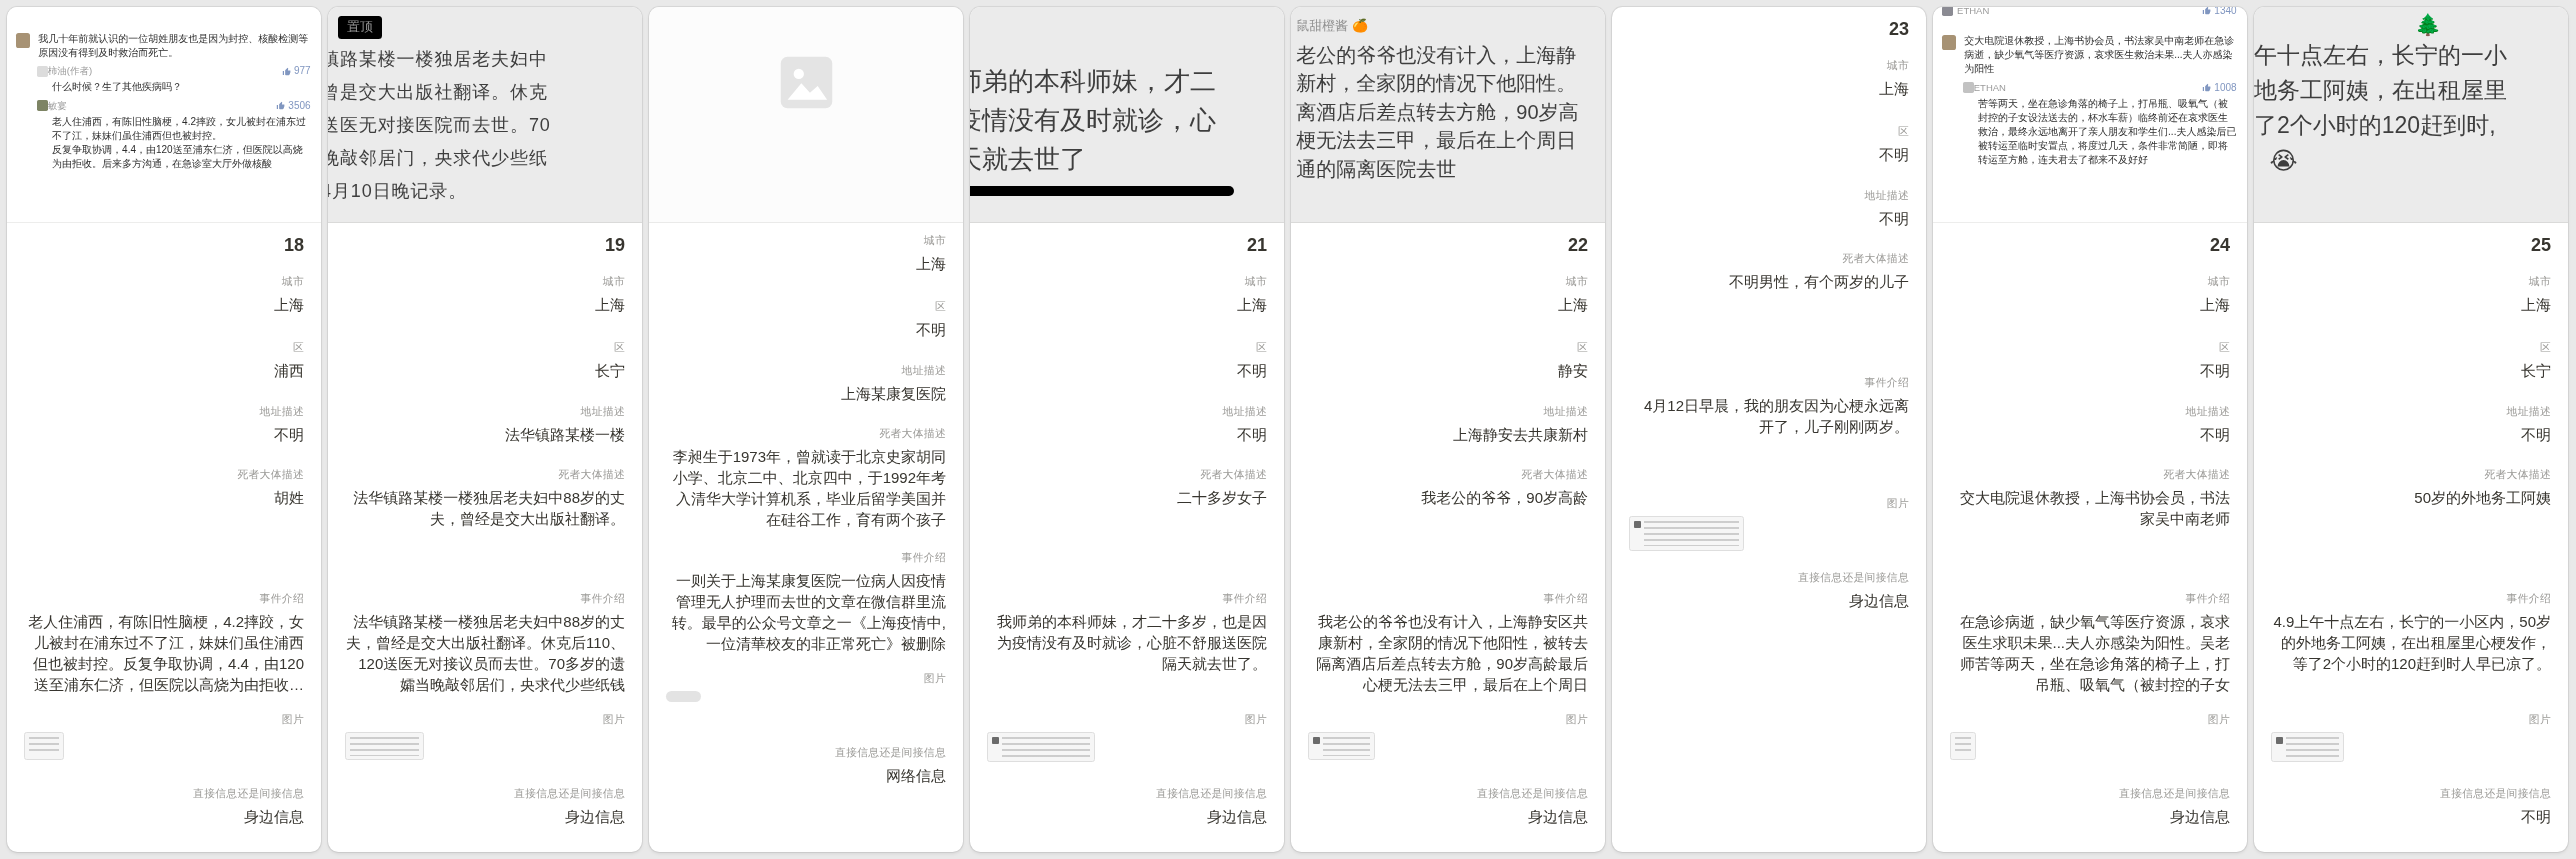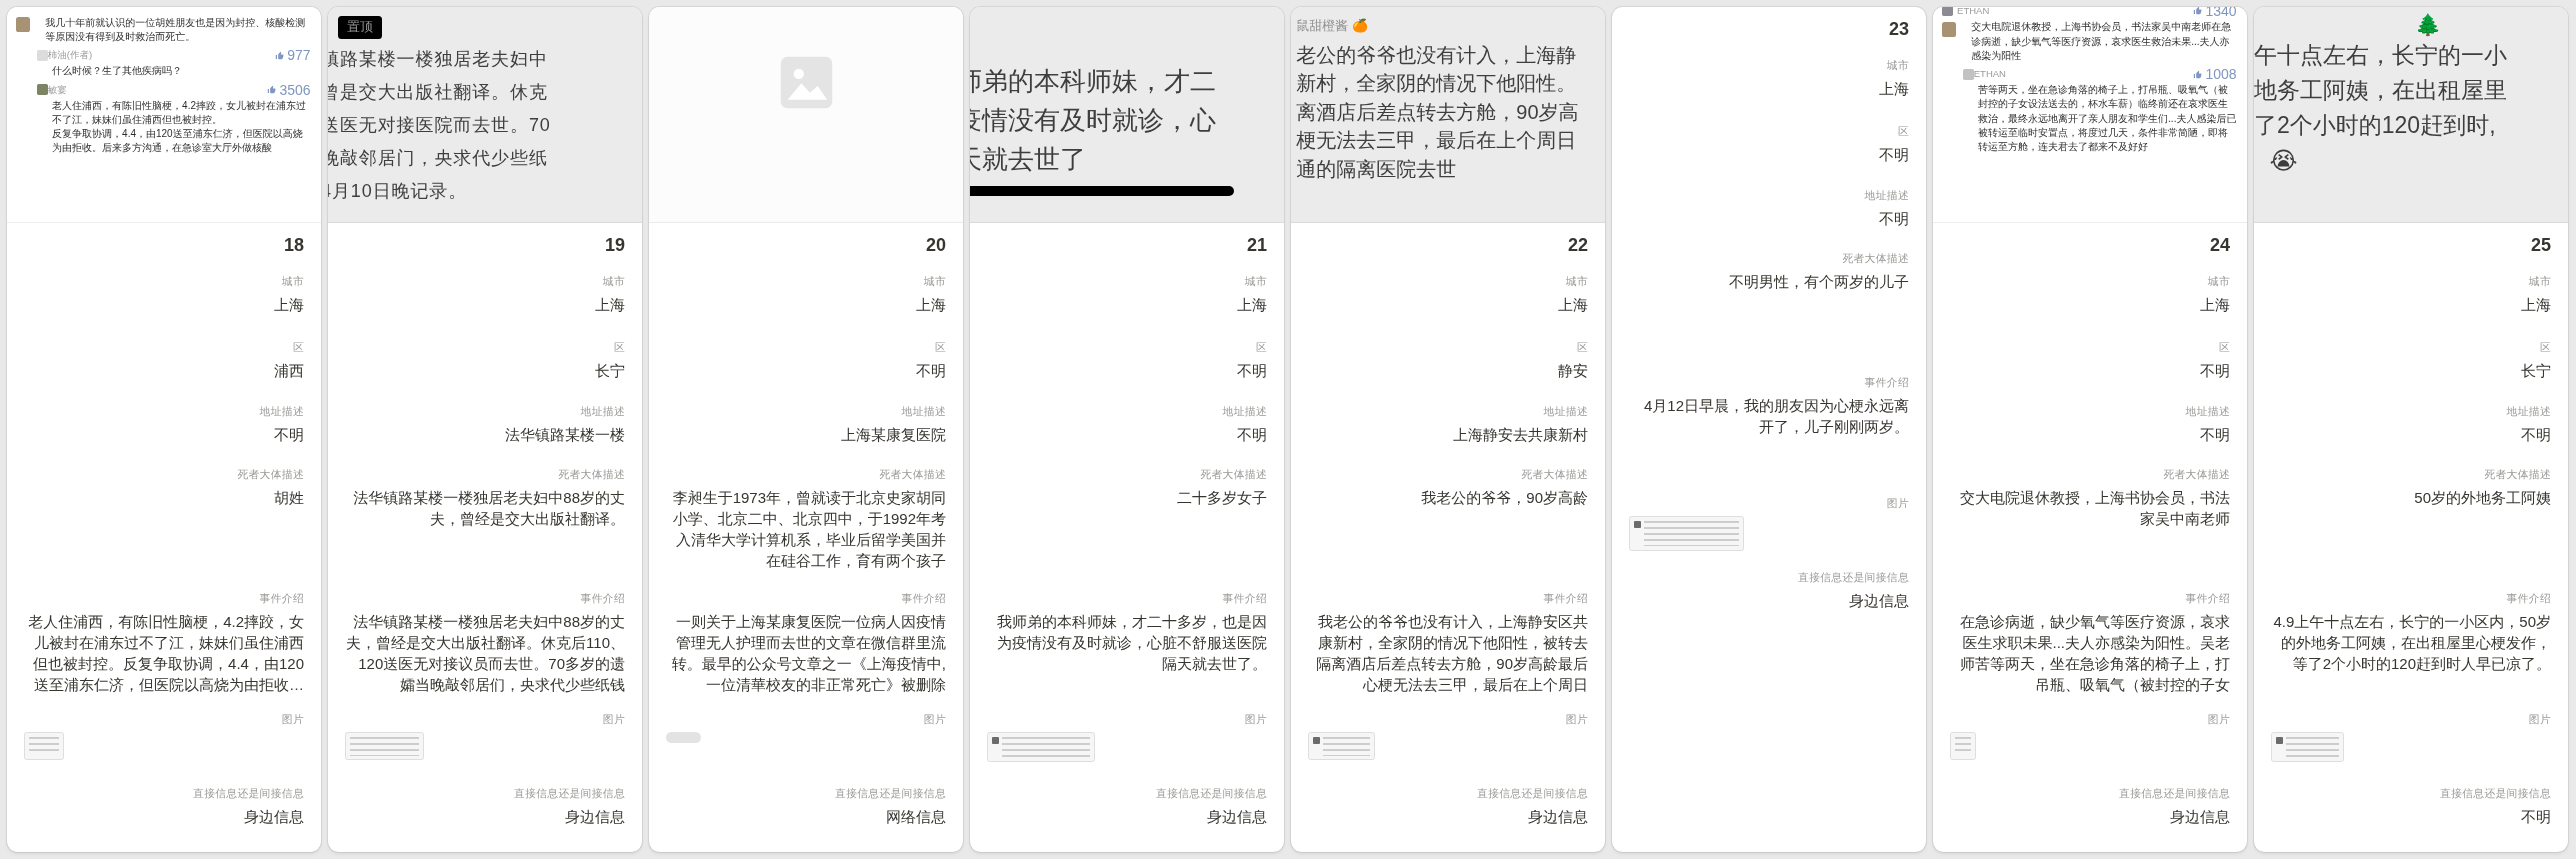--- a/index.html
+++ b/index.html
@@ -16,28 +16,28 @@
   .field .value { font-size:15px; color:#37352f; line-height:21px; }
   .f-city { height:66px; } .f-district { height:64px; } .f-address { height:63px; }
   .f-deceased { height:124px; } .f-event { height:121px; } .f-image { height:74px; }
   .f-direct { height:43px; }
   .clamp1 { white-space:nowrap; overflow:hidden; }
   .clamp4 { display:-webkit-box; -webkit-line-clamp:4; -webkit-box-orient:vertical; overflow:hidden; }
 
   
   .cover-thread { background:#fff; font-size:10px; line-height:14.2px; color:#2e2e2e; padding:8.6px 10.4px 0 8.6px; }
   .thread-head { display:flex; align-items:center; gap:4.3px; margin-bottom:2.6px; }
-  .thread-main { display:flex; gap:15px; }
+  .thread-main { display:flex; gap:8px;margin-top:16px; }
   .avatar { width:14.7px; height:14.7px; border-radius:2.6px; background:#a79274; flex:none; margin-top:1.7px; }
   .thread-text { flex:1; white-space:pre-wrap; }
   .thread-reply { margin:4.3px 0 0 21px; }
   .reply-head { display:flex; align-items:center; gap:0; }
   .reply-avatar { width:11.2px; height:11.2px; border-radius:1.7px; background:#c2c2c2; flex:none; }
   .reply-name { color:#9b9b9b; font-size:9.5px; }
-  .likes { margin-left:auto; display:flex; align-items:center; gap:2.6px; color:#8096c0; font-size:14px; }
+  .likes { margin-left:auto; display:flex; align-items:center; gap:2.6px; color:#8096c0; font-size:10px; }
   .likes svg { width:9.5px; height:9.5px; fill:#8096c0; }
   .reply-text { margin:1.7px 0 0 15.5px; white-space:pre-wrap; }
   .c18 .thread-reply:nth-of-type(2) .reply-avatar { background:#dcdcdc; }
   .c18 .thread-reply:nth-of-type(3) .reply-avatar { background:#7d8464; }
   .c24 { padding-top:8.6px; }
   .c24 .thread-head { margin-top:-12px; }
   .c24 .thread-head .reply-avatar { background:#8b8b93; }
 
   
   .cover-text { background:#ebebeb; color:#3e3e3e; }
@@ -182,21 +182,20 @@
   </article>
     <article class="card">
     <div class="cover c20 cover-placeholder">
         <svg class="ph-icon" viewBox="0 0 64 64">
           <rect x="2" y="2" width="60" height="60" rx="8" fill="#e4e4e4"></rect>
           <circle cx="23" cy="22" r="6" fill="#ffffff"></circle>
           <path d="M10 52 L26 33 L36 44 L45 36 L56 52 Z" fill="#ffffff"></path>
         </svg>
       </div>
     <div class="cardbody">
-      <div class="num">20</div>
       <div class="field f-city">
         <div class="label">城市</div>
         <div class="value clamp1">上海</div>
       </div>
       <div class="field f-district">
         <div class="label">区</div>
         <div class="value clamp1">不明</div>
       </div>
       <div class="field f-address">
         <div class="label">地址描述</div>

